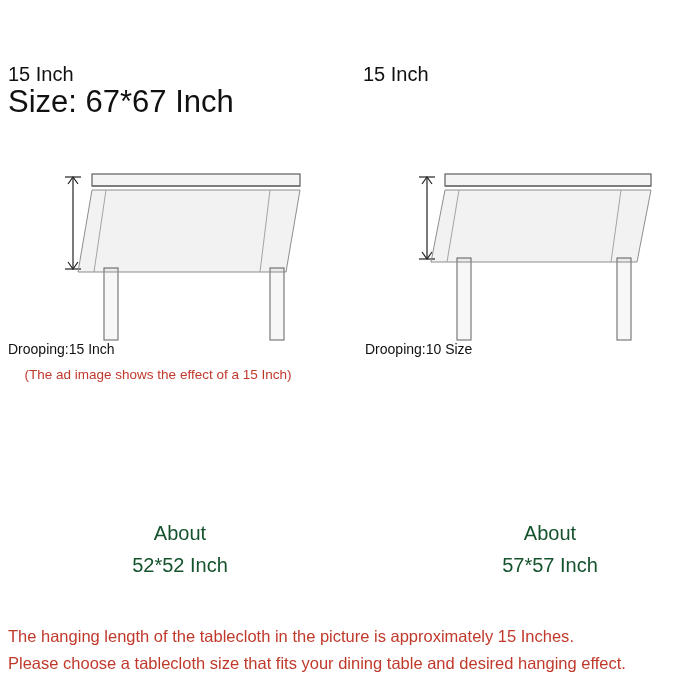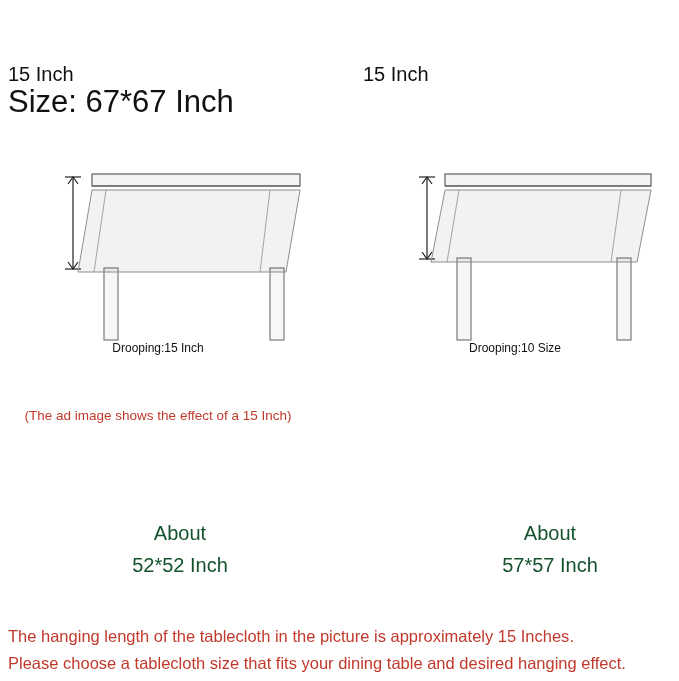--- a/index.html
+++ b/index.html
@@ -68,38 +68,37 @@
     position: absolute;
     font-size: 20px;
     color: #111;
     white-space: nowrap;
   }
   .dim-label.left-d  { left: 8px;  top: 63px; }
   .dim-label.right-d { left: 363px; top: 63px; }
 
   .caption {
     position: absolute;
-    font-size: 12px;
-    color: #111;
-    text-align: center;
+    font-size: 14px;
+    color: #111;
+    text-align: left;
     white-space: nowrap;
   }
   .caption.c1 { left: 8px;  top: 341px; width: 300px; }
   .caption.c2 { left: 365px; top: 341px; width: 300px; }
 
   .note-red {
     position: absolute;
     left: 8px;
     top: 367px;
     width: 300px;
     text-align: center;
     font-size: 13.5px;
     color: #c0392b;
     white-space: nowrap;
-    margin-top: 41px;
   }
 
   .fit-title {
     position: absolute;
     left: 8px;
     top: 443px;
     font-size: 27px;
     color: #111;
   }
 

